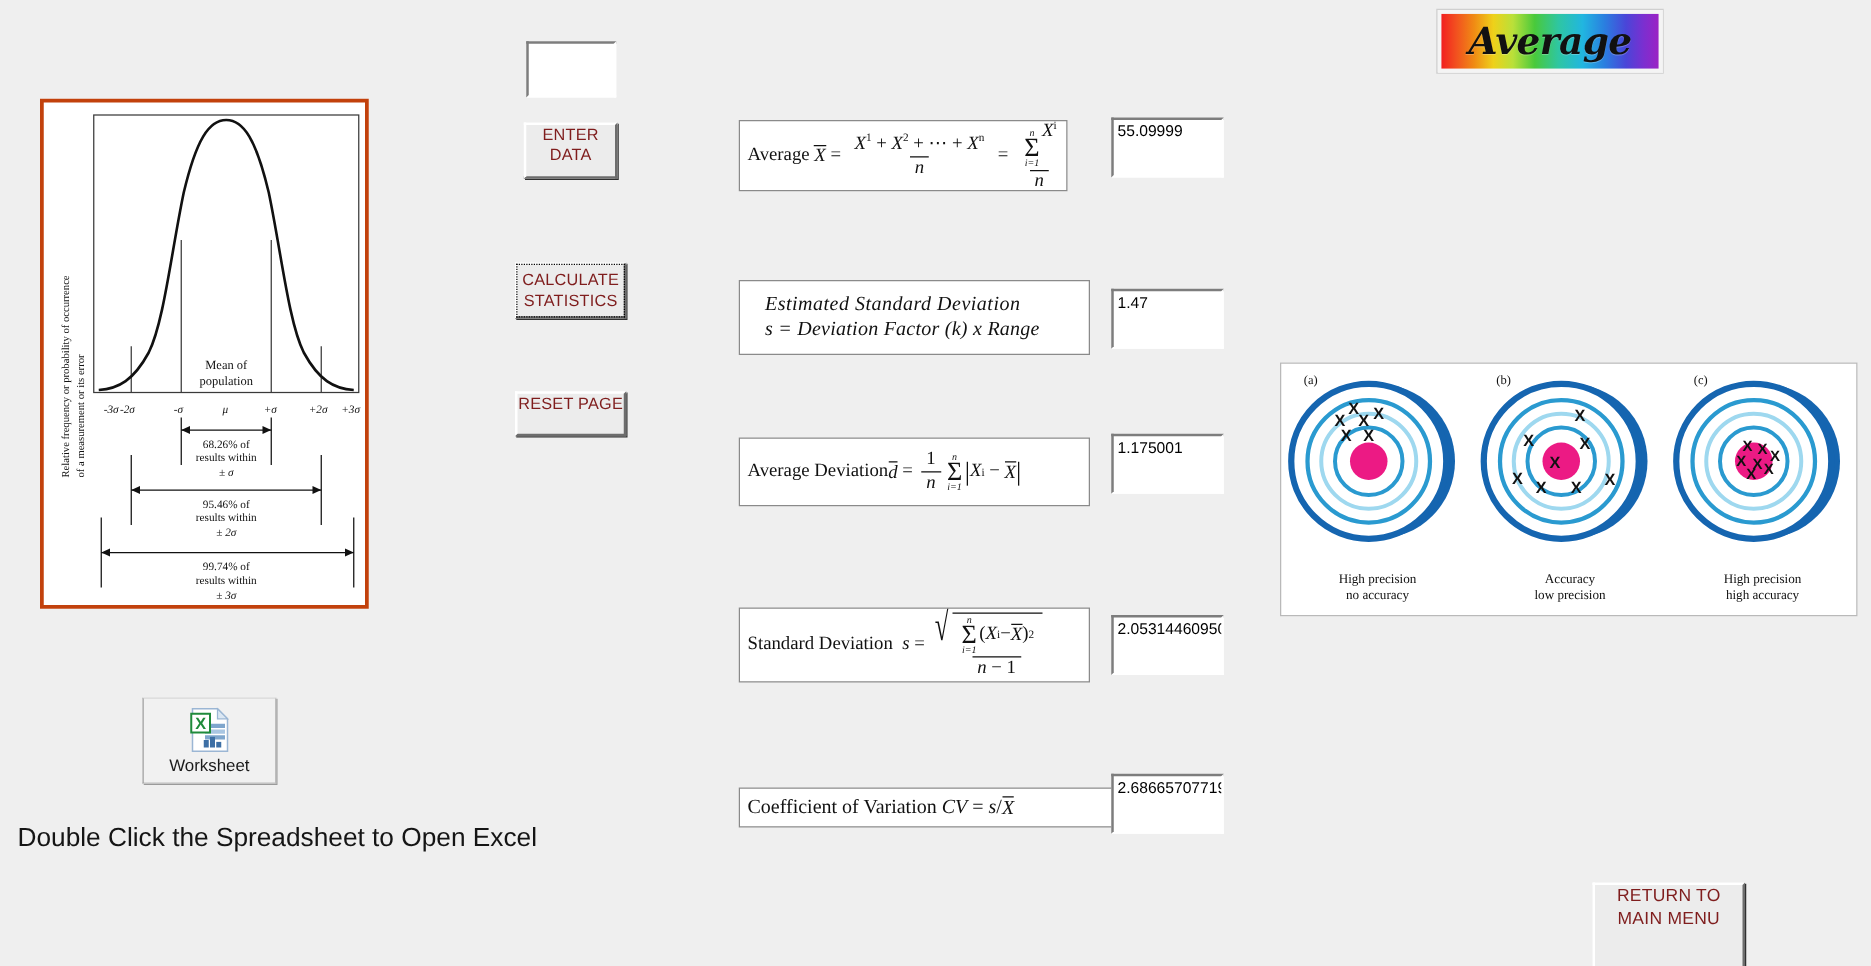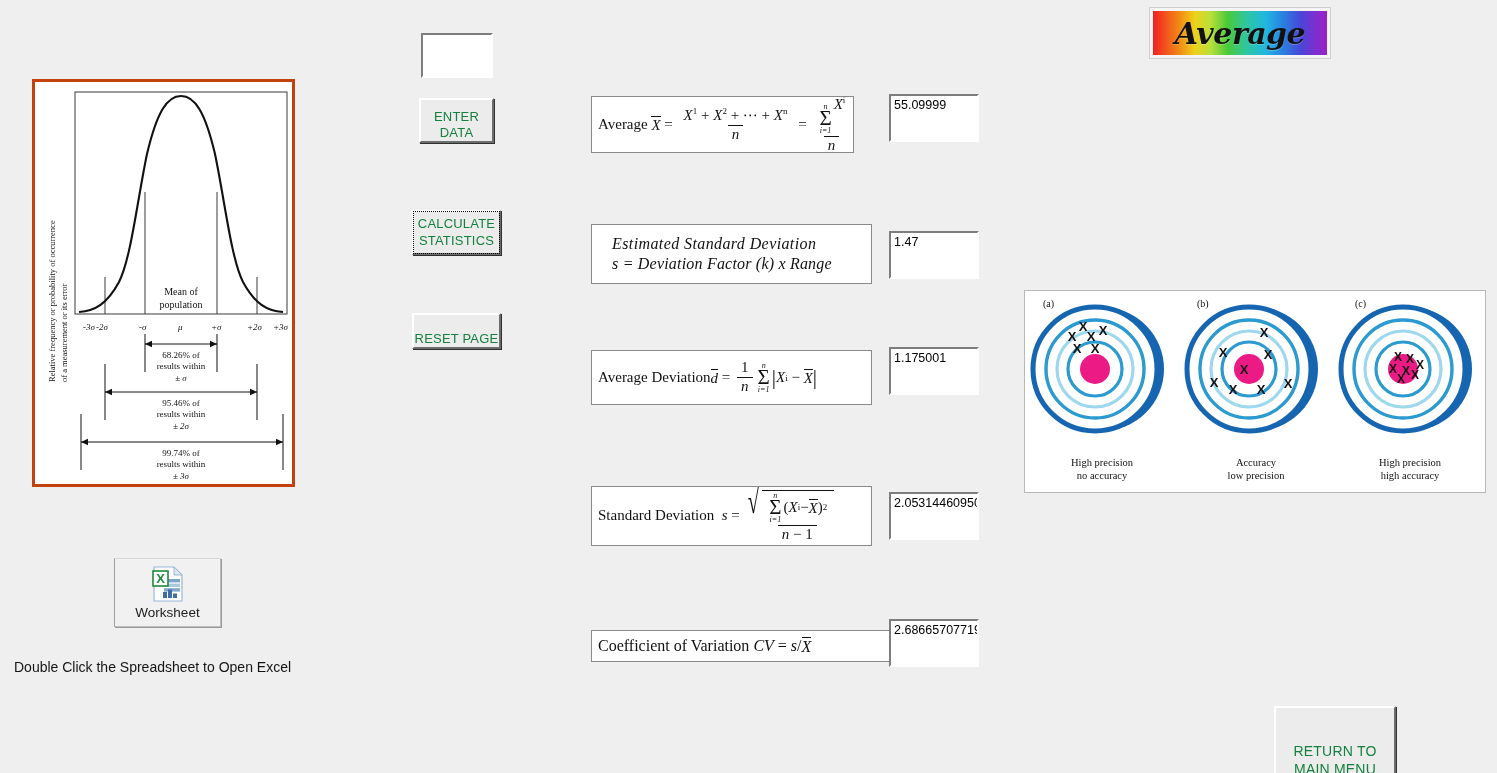--- a/index.html
+++ b/index.html
@@ -12,24 +12,24 @@
   .abs{position:absolute;}
 
   
   .win-btn{
     background:#ececec;
     border-top:2px solid #ffffff;
     border-left:2px solid #ffffff;
     border-right:2px solid #6d6d6d;
     border-bottom:2px solid #6d6d6d;
     box-shadow:1px 1px 0 0 #2f2f2f;
-    display:flex;align-items:flex-end;justify-content:center;
+    display:flex;align-items:flex-start;justify-content:center;
     text-align:center;
     font-family:"Liberation Sans", sans-serif;
-    font-size:13px;color:#15803d;line-height:1.25;
+    font-size:13px;color:#7f1d1d;line-height:1.25;
     letter-spacing:.2px;
     cursor:default;
     box-sizing:border-box;
   }
   .win-btn .focusring{
     outline:1px dotted #000;
     outline-offset:0;
     padding:3px 6px;
     width:100%;height:100%;
     display:flex;align-items:center;justify-content:center;
@@ -107,21 +107,21 @@
     border-left:1px solid #9e9e9e;
     border-right:1px solid #bdbdbd;
     border-bottom:1px solid #bdbdbd;
     box-shadow:1px 1px 0 0 #9a9a9a;
     box-sizing:border-box;
     display:flex;flex-direction:column;align-items:center;justify-content:center;
   }
   #worksheet-label{font-size:13.5px;color:#1b1b1b;margin-top:3px;font-family:"Liberation Sans",sans-serif;}
 
   #open-excel-hint{
-    font-size:14px;color:#151515;white-space:nowrap;
+    font-size:21px;color:#151515;white-space:nowrap;
     font-family:"Liberation Sans", sans-serif;
   }
 </style>
 </head>
 <body>
 
 <div class="abs" id="chemtech-logo" style="left:1150px;top:8px;width:180px;height:50px;">
   <span>Average</span>
 </div>
 

